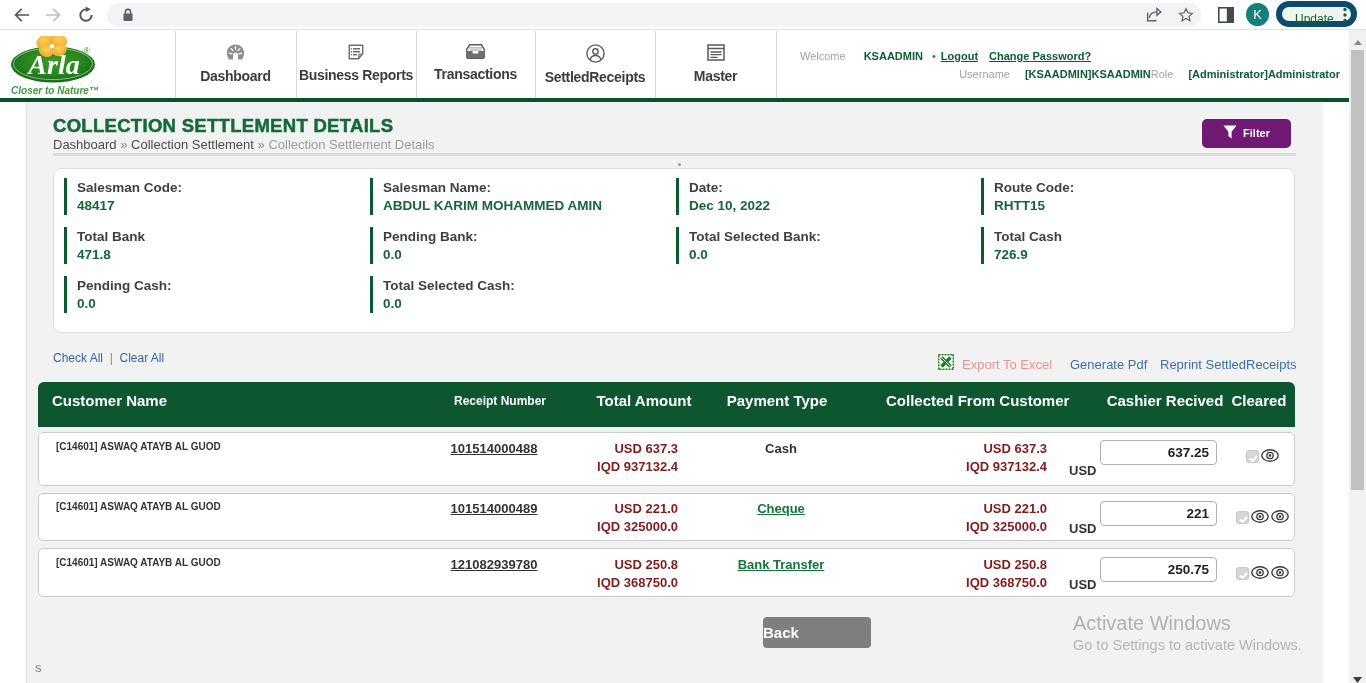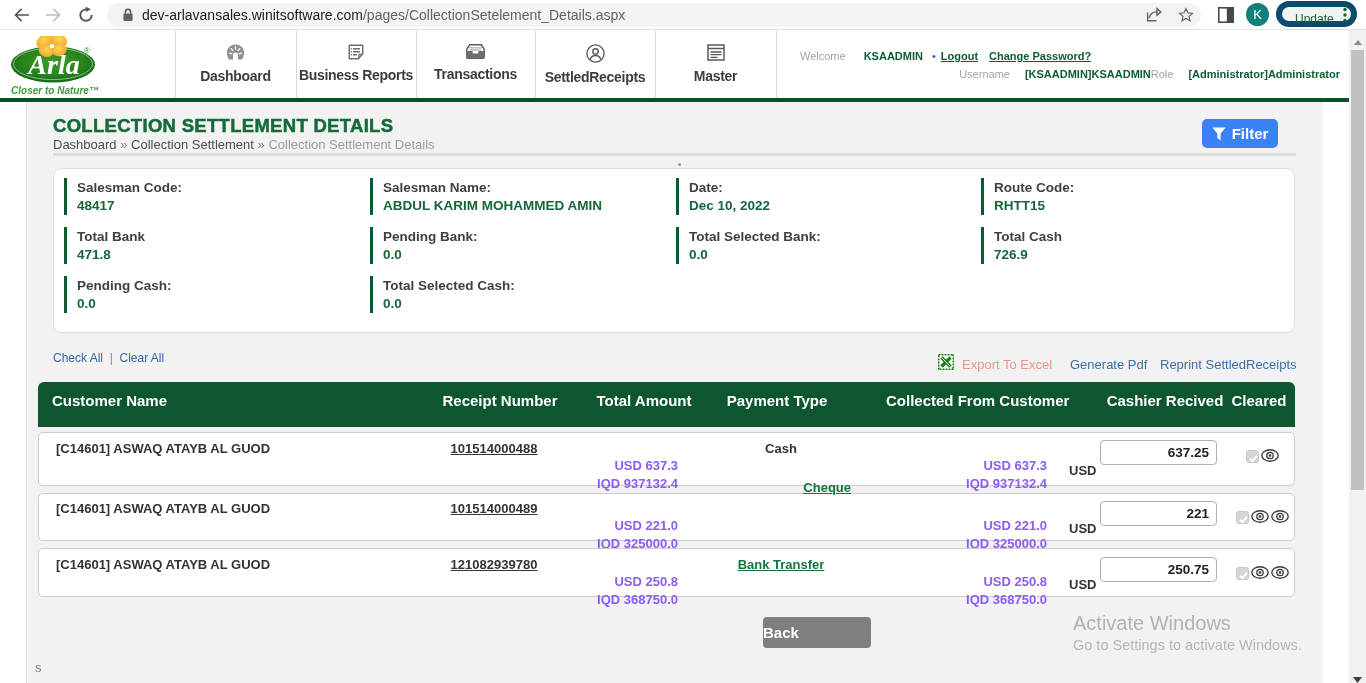--- a/index.html
+++ b/index.html
@@ -26,21 +26,20 @@
     <path d="M9 3.4 A5.7 5.7 0 1 0 14.7 9.1" fill="none" stroke="#50535a" stroke-width="1.9"></path>
       <path d="M8.7 0.7 L14 3.35 L8.7 6 Z" fill="#50535a"></path>
   </svg>
 
   <div class="abs" style="left:107px;top:3px;width:1094px;height:24px;border-radius:12px;background:#f1f3f4;"></div>
 
   <svg class="abs" style="left:122px;top:8px" width="12" height="14" viewBox="0 0 12 14">
     <rect x="1.4" y="5.4" width="9.2" height="7.6" rx="1.2" fill="#5f6368"></rect>
     <path d="M3.4 6 V4 a2.6 2.6 0 0 1 5.2 0 V6" fill="none" stroke="#5f6368" stroke-width="1.6"></path>
   </svg>
-  <div class="abs" style="left:142px;top:0;height:30px;line-height:30px;font-size:14px;color:#202124;">dev-arlavansales.winitsoftware.com<span style="color:#5f6368;">/pages/CollectionSetelement_Details.aspx</span></div>
 
   <svg class="abs" style="left:1146px;top:6px" width="17" height="16" viewBox="0 0 17 16">
     <path d="M1.6 6.5 V14.7 H10.5" fill="none" stroke="#5f6368" stroke-width="1.4"></path>
     <path d="M3.2 12.2 C3.9 7.6 6.8 5.9 10.9 5.9" fill="none" stroke="#5f6368" stroke-width="1.4"></path>
     <path d="M10.9 2.5 L14.9 5.9 L10.9 9.3 Z" fill="none" stroke="#5f6368" stroke-width="1.4" stroke-linejoin="miter"></path>
   </svg>
 
   <svg class="abs" style="left:1178px;top:7px" width="16" height="16" viewBox="0 0 24 24">
     <path d="M12 2.5 l2.9 6.2 6.6 .8 -4.9 4.6 1.3 6.5 -5.9 -3.3 -5.9 3.3 1.3 -6.5 -4.9 -4.6 6.6 -.8 Z" fill="none" stroke="#5f6368" stroke-width="1.8"></path>
   </svg>
@@ -141,21 +140,21 @@
 
 <div class="abs" style="left:800px;top:50px;width:540px;text-align:left;font-size:11px;color:#a3a3a3;"><span>Welcome</span><b class="grn" style="margin-left:18px;">KSAADMIN</b><span style="color:#2f5fd0;margin-left:9px;">•</span><b class="grn" style="text-decoration:underline;margin-left:5px;">Logout</b><b class="grn" style="text-decoration:underline;margin-left:11px;">Change Password?</b></div>
 <div class="abs" style="left:800px;top:68px;width:540px;text-align:right;font-size:11px;color:#a3a3a3;"><span>Username</span><b class="grn" style="margin-left:15px;">[KSAADMIN]KSAADMIN</b><span style="">Role</span><b class="grn" style="margin-left:15px;">[Administrator]Administrator</b></div>
 
 <div class="abs" style="left:26px;top:102px;width:1297px;height:581px;background:#f2f2f2;border-left:1px solid #e3e3e3;"></div>
 
 <div class="abs" style="left:53px;top:115px;font-size:18.5px;font-weight:bold;letter-spacing:0.3px;color:#156a3b;-webkit-text-stroke:0.5px #156a3b;">COLLECTION SETTLEMENT DETAILS</div>
 <div class="abs" style="left:53px;top:137px;font-size:13px;color:#4d4d4d;">Dashboard <span style="color:#888;">»</span> Collection Settlement <span style="color:#888;">»</span> <span style="color:#9d9d9d;">Collection Settlement Details</span></div>
 <div class="abs" style="left:53px;top:153px;width:1243px;height:3px;background:#dcdcdc;"></div>
 
-<div class="abs" style="left:1202px;top:119px;width:76px;height:29px;border-radius:5px;background:#3b82f6;color:#fff;font-size:15px;font-weight:bold;text-align:center;line-height:29px;">
+<div class="abs" style="left:1202px;top:119px;width:89px;height:29px;border-radius:5px;background:#701a75;color:#fff;font-size:11px;font-weight:bold;text-align:center;line-height:29px;">
   <svg style="vertical-align:-2px;margin-right:6px;" width="14" height="14" viewBox="0 0 14 14">
       <path d="M0.5 0.5 H13.5 L8.6 6.7 V13.5 L5.4 11 V6.7 Z" fill="#fff"></path>
     </svg>Filter</div>
 
 <div class="abs" style="left:678px;top:163px;width:3px;height:3px;background:#9a9a9a;border-radius:50%;"></div>
 <div class="abs" style="left:53px;top:168px;width:1242px;height:165px;background:#fff;border:1px solid #ddd;border-radius:8px;"></div>
 
 <style>
   .fbar { position:absolute; width:3px; background:#0d5a2e; height:37px; }
   .flab { position:absolute; font-size:13.5px; font-weight:bold; color:#3f3f3f; }
@@ -200,32 +199,32 @@
   <rect x="0.5" y="0.5" width="15" height="15" fill="#fff" stroke="#1e7e1e" stroke-width="2" stroke-dasharray="2 1"></rect>
   <path d="M3.5 3.5 L12.5 12.5 M12.5 3.5 L3.5 12.5" stroke="#1e7e1e" stroke-width="3.4"></path>
   <path d="M3.5 3.5 L12.5 12.5" stroke="#fff" stroke-width="0.9"></path>
 </svg>
 <div class="abs" style="left:962px;top:357px;font-size:13px;color:#e89494;">Export To Excel</div>
 <div class="abs" style="left:1070px;top:357px;font-size:13px;color:#3d6fa8;">Generate Pdf</div>
 <div class="abs" style="left:1160px;top:357px;font-size:13px;color:#3d6fa8;">Reprint SettledReceipts</div>
 
 <div class="abs" style="left:38px;top:382px;width:1257px;height:45px;background:#0e5630;border-radius:6px 6px 0 0;"></div>
 <div class="abs" style="left:52px;top:382px;height:38px;line-height:38px;font-size:15px;font-weight:bold;color:#fff;white-space:nowrap;">Customer Name</div>
-<div class="abs" style="left:430px;top:382px;width:140px;text-align:center;height:38px;line-height:38px;font-size:15px;font-weight:bold;color:#fff;white-space:nowrap;">Receipt Number</div>
+<div class="abs" style="left:430px;top:382px;width:140px;text-align:center;height:38px;line-height:38px;font-size:12px;font-weight:bold;color:#fff;white-space:nowrap;">Receipt Number</div>
 <div class="abs" style="left:574px;top:382px;width:140px;text-align:center;height:38px;line-height:38px;font-size:15px;font-weight:bold;color:#fff;white-space:nowrap;">Total Amount</div>
 <div class="abs" style="left:707px;top:382px;width:140px;text-align:center;height:38px;line-height:38px;font-size:15px;font-weight:bold;color:#fff;white-space:nowrap;">Payment Type</div>
 <div class="abs" style="left:886px;top:382px;width:180px;text-align:center;height:38px;line-height:38px;font-size:15px;font-weight:bold;color:#fff;white-space:nowrap;">Collected From Customer</div>
 <div class="abs" style="left:1095px;top:382px;width:140px;text-align:center;height:38px;line-height:38px;font-size:15px;font-weight:bold;color:#fff;white-space:nowrap;">Cashier Recived</div>
 <div class="abs" style="left:1224px;top:382px;width:70px;text-align:center;height:38px;line-height:38px;font-size:15px;font-weight:bold;color:#fff;white-space:nowrap;">Cleared</div>
 
 <style>
   .rowc { position:absolute; left:38px; width:1257px; background:#fff; border:1px solid #ccc; border-radius:5px; }
-  .cust { position:absolute; left:56px; font-size:13px; font-weight:bold; color:#333; }
+  .cust { position:absolute; left:56px; font-size:10px; font-weight:bold; color:#333; }
   .rcpt { position:absolute; left:424px; width:140px; text-align:center; font-size:13px; font-weight:bold; color:#333; text-decoration:underline; }
-  .amt  { position:absolute; width:160px; text-align:right; font-size:13px; font-weight:bold; color:#8b5cf6;margin-top:17px; }
+  .amt  { position:absolute; width:160px; text-align:right; font-size:13px; font-weight:bold; color:#7f1d1d; }
   .pay  { position:absolute; left:711px; width:140px; text-align:center; font-size:13px; font-weight:bold; }
   .usdl { position:absolute; left:1069px; font-size:13px; font-weight:bold; color:#333; }
   .inp  { position:absolute; left:1100px; width:117px; height:25px; background:#fff; border:1px solid #b0b0b0; border-radius:4px; font-size:13.5px; font-weight:bold; color:#222; text-align:right; line-height:24px; padding-right:7px; }
   .cbx  { position:absolute; width:13px; height:13px; background:#d6d6d6; border:1px solid #c6c6c6; border-radius:3px; }
   .glink{ color:#15753c; text-decoration:underline; }
 </style>
 
 <div class="rowc" style="top:432px;height:54px;"></div>
 <div class="cust" style="top:441px;">[C14601] ASWAQ ATAYB AL GUOD</div>
 <div class="rcpt" style="top:441px;">101514000488</div>
@@ -243,21 +242,21 @@
   <ellipse cx="9" cy="6.5" rx="8.2" ry="5.7" fill="none" stroke="#3c3c3c" stroke-width="1.4"></ellipse>
   <circle cx="9" cy="6.5" r="3.2" fill="none" stroke="#3c3c3c" stroke-width="1.3"></circle>
   <rect x="7.8" y="5.3" width="2.4" height="2.4" fill="#3c3c3c"></rect>
 </svg>
 
 <div class="rowc" style="top:493px;height:48px;"></div>
 <div class="cust" style="top:501px;">[C14601] ASWAQ ATAYB AL GUOD</div>
 <div class="rcpt" style="top:501px;">101514000489</div>
 <div class="amt" style="left:518px;top:501px;">USD 221.0</div>
 <div class="amt" style="left:518px;top:519px;">IQD 325000.0</div>
-<div class="pay" style="top:480px;text-align:right;"><span class="glink">Cheque</span></div>
+<div class="pay" style="top:501px;"><span class="glink">Cheque</span></div>
 <div class="amt" style="left:887px;top:501px;">USD 221.0</div>
 <div class="amt" style="left:887px;top:519px;">IQD 325000.0</div>
 <div class="usdl" style="top:521px;">USD</div>
 <div class="inp" style="top:501px;">221</div>
 <div class="cbx" style="left:1236px;top:511px;"><svg width="13" height="13" viewBox="0 0 13 13">
       <path d="M3 6.5 L5.5 9 L10 3.8" fill="none" stroke="#fff" stroke-width="2"></path>
     </svg></div>
 <svg class="abs" style="left:1251px;top:510px" width="18" height="13" viewBox="0 0 18 13">
   <ellipse cx="9" cy="6.5" rx="8.2" ry="5.7" fill="none" stroke="#3c3c3c" stroke-width="1.4"></ellipse>
   <circle cx="9" cy="6.5" r="3.2" fill="none" stroke="#3c3c3c" stroke-width="1.3"></circle>

